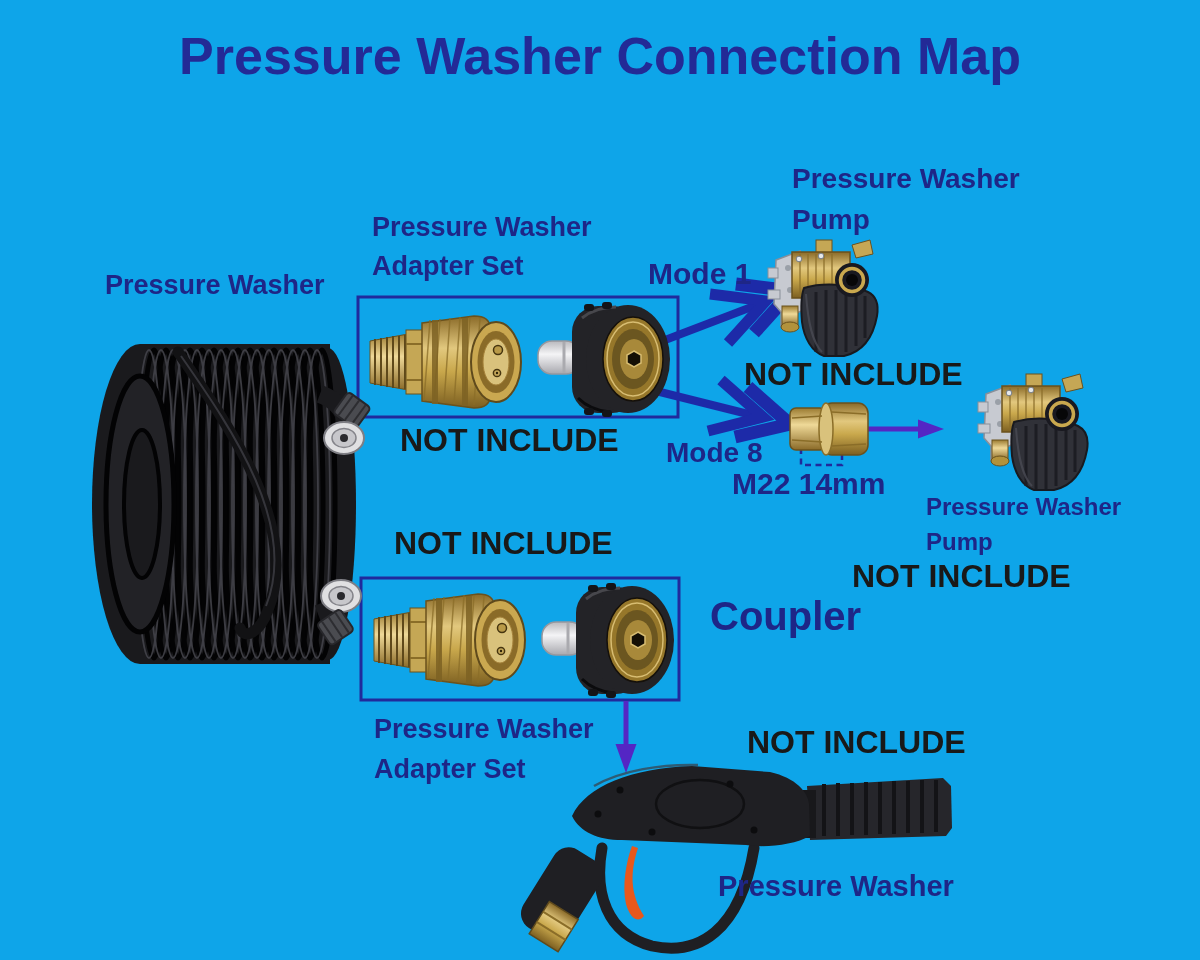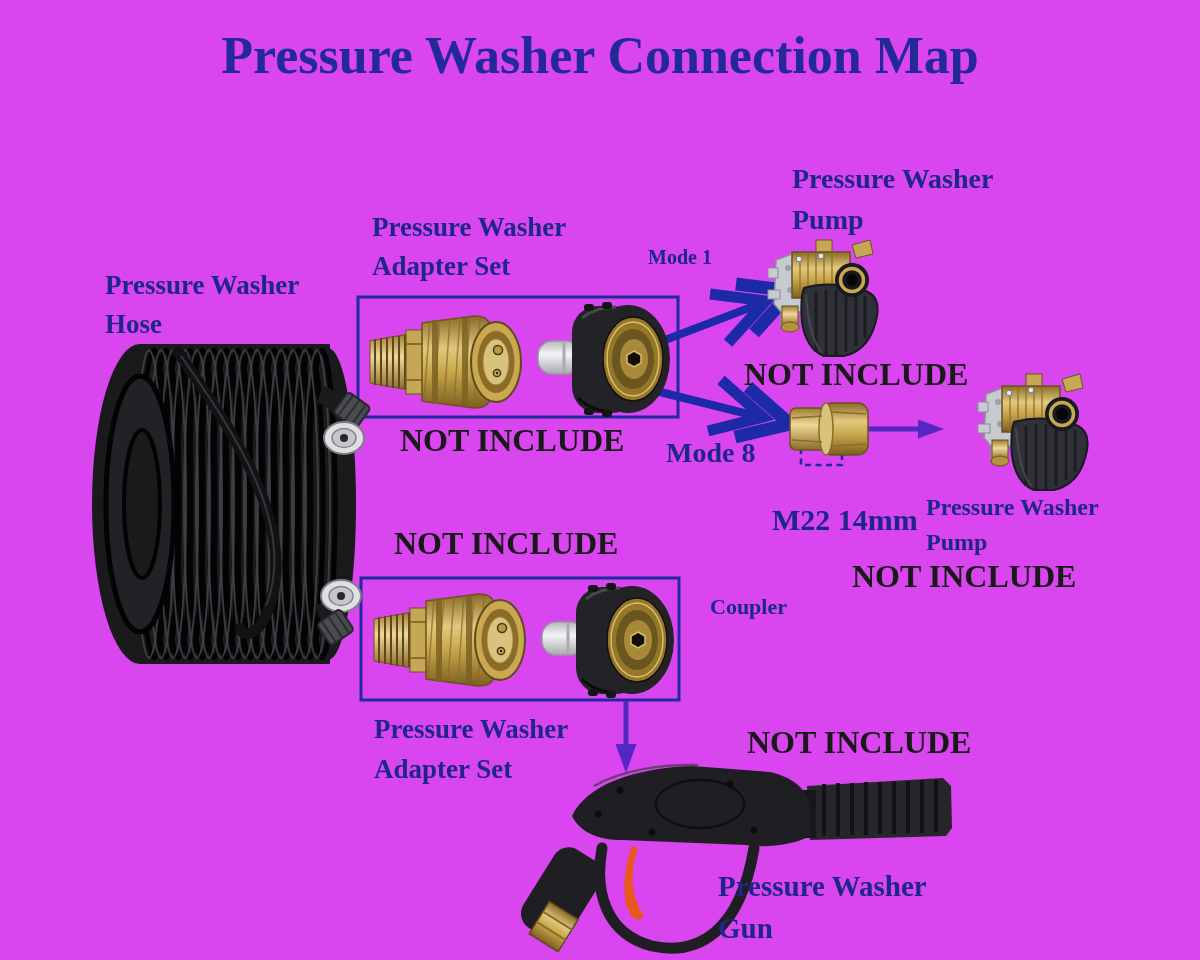--- a/index.html
+++ b/index.html
@@ -1,18 +1,18 @@
 <!DOCTYPE html>
 <html><head>
 <meta charset="utf-8">
 <style>
   html,body{margin:0;padding:0;background:#ffffff;}
   .stage{
-    position:relative;width:1200px;height:960px;background:#d946ef;overflow:hidden;
-    font-family:Liberation Serif, serif;
+    position:relative;width:1200px;height:960px;background:#0ea5e9;overflow:hidden;
+    font-family:Liberation Sans, sans-serif;
   }
   .gfx{position:absolute;left:0;top:0;}
   .title{
     position:absolute;left:0;right:0;top:26px;text-align:center;
     font-size:52px;font-weight:bold;color:#232a96;letter-spacing:0px;white-space:nowrap;
   }
   .lbl{
     position:absolute;color:#1e2687;font-weight:bold;white-space:nowrap;line-height:1.0;
   }
   .ni{
@@ -276,59 +276,57 @@
         <circle cx="252" cy="78" r="3.5" fill="#0c0c0e"></circle>
       <circle cx="96" cy="62" r="3.5" fill="#0c0c0e"></circle>
       <path d="M92,34 C120,18 160,12 196,13" stroke="#3c3c42" stroke-width="2.5" fill="none" opacity="0.7"></path>
     </g>
   </svg>
 
   <div class="title">Pressure Washer Connection Map</div>
 
   <div class="lbl" style="left:105px;top:272px;font-size:27px;">
     <div>Pressure Washer</div>
-    <div style="margin-top:12px;">Hose</div>
   </div>
 
   <div class="lbl" style="left:372px;top:214px;font-size:27px;">
     <div>Pressure Washer</div>
     <div style="margin-top:12px;">Adapter Set</div>
   </div>
 
-  <div class="lbl" style="left:648px;top:247px;font-size:20px;">Mode 1</div>
+  <div class="lbl" style="left:648px;top:259px;font-size:30px;">Mode 1</div>
 
   <div class="lbl" style="left:792px;top:165px;font-size:28px;">
     <div>Pressure Washer</div>
     <div style="margin-top:13px;">Pump</div>
   </div>
 
   <div class="ni" style="left:744px;top:358px;">NOT INCLUDE</div>
 
   <div class="ni" style="left:400px;top:424px;">NOT INCLUDE</div>
 
   <div class="lbl" style="left:666px;top:439px;font-size:28px;">Mode 8</div>
 
-  <div class="lbl" style="left:772px;top:469px;font-size:30px;margin-top:36px;">M22 14mm</div>
+  <div class="lbl" style="left:732px;top:469px;font-size:30px;">M22 14mm</div>
 
   <div class="lbl" style="left:926px;top:495px;font-size:24px;">
     <div>Pressure Washer</div>
     <div style="margin-top:11px;">Pump</div>
   </div>
 
   <div class="ni" style="left:852px;top:560px;">NOT INCLUDE</div>
 
   <div class="ni" style="left:394px;top:527px;">NOT INCLUDE</div>
 
-  <div class="lbl" style="left:710px;top:596px;font-size:22px;">Coupler</div>
+  <div class="lbl" style="left:710px;top:596px;font-size:40px;">Coupler</div>
 
   <div class="lbl" style="left:374px;top:716px;font-size:27px;">
     <div>Pressure Washer</div>
     <div style="margin-top:13px;">Adapter Set</div>
   </div>
 
   <div class="ni" style="left:747px;top:726px;">NOT INCLUDE</div>
 
   <div class="lbl" style="left:718px;top:872px;font-size:29px;">
     <div>Pressure Washer</div>
-    <div style="margin-top:13px;">Gun</div>
   </div>
 
 </div>
 
 </body></html>

